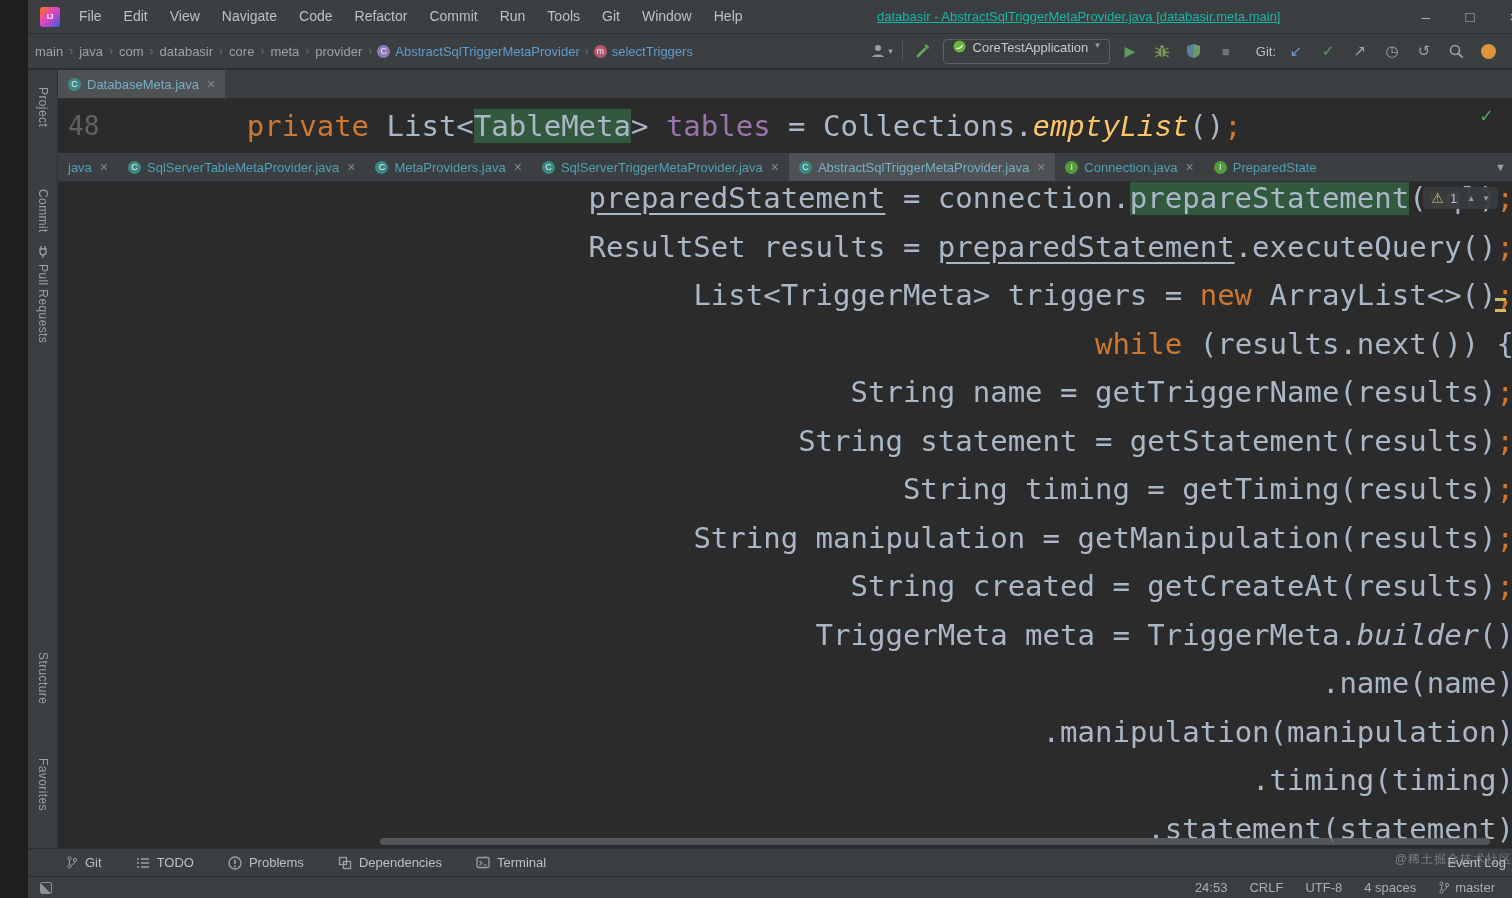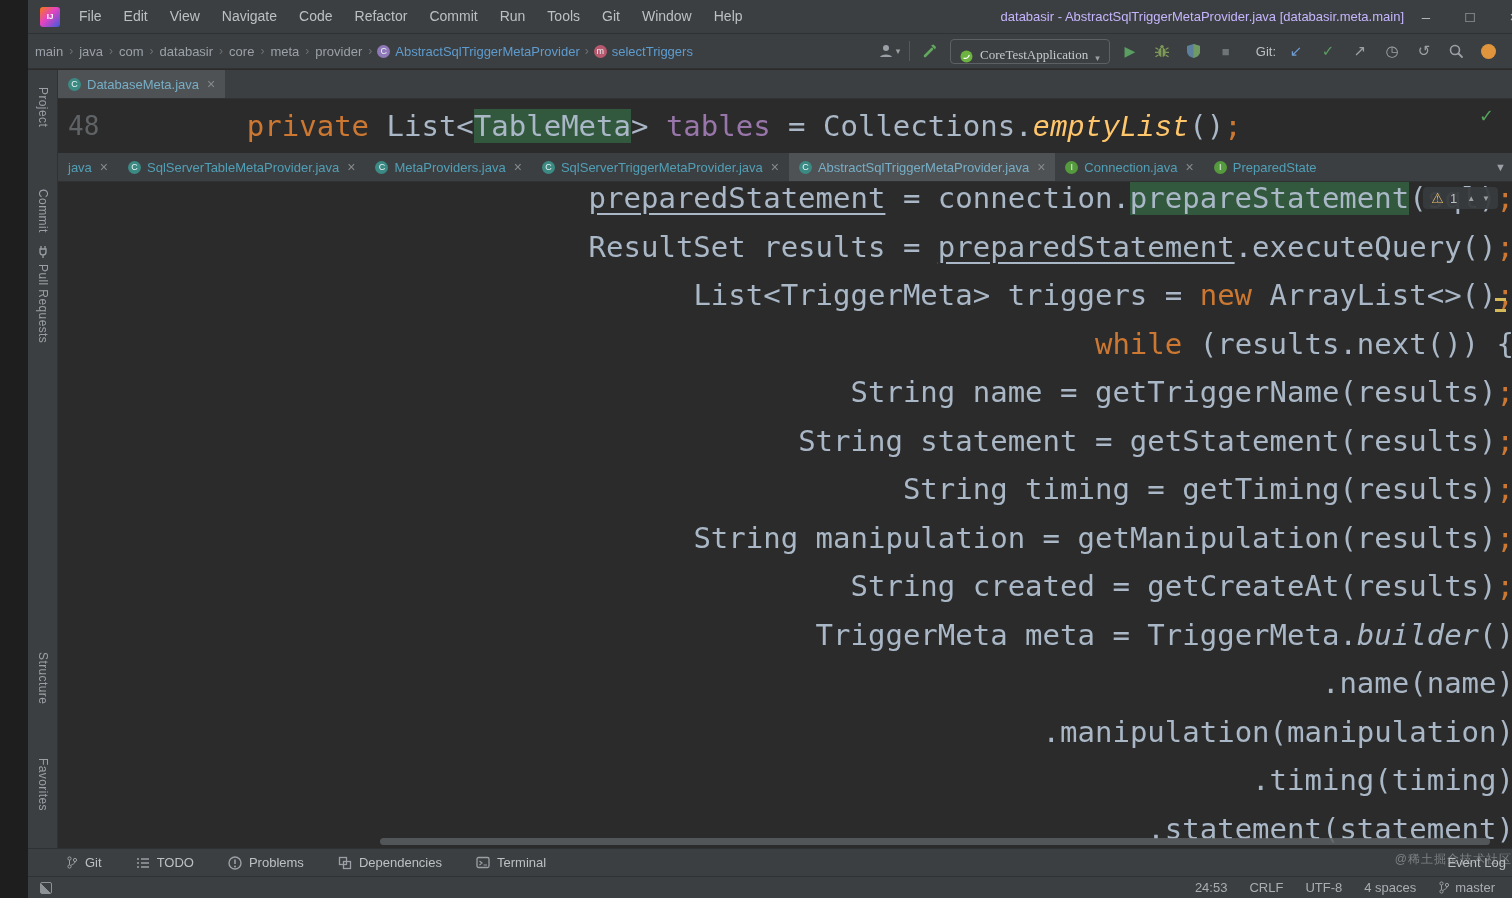--- a/index.html
+++ b/index.html
@@ -11,22 +11,22 @@
   }
   
   .titlebar { height:34px; background:#3c3f41; border-bottom:1px solid #2f3133;
     display:flex; align-items:center; padding:0 4px; }
   .logo { width:20px; height:20px; border-radius:3px; margin:0 8px;
     background:linear-gradient(135deg,#f97a12,#e343c3 45%,#3b5bdb);
     display:flex; align-items:center; justify-content:center;
     font-size:8px; font-weight:bold; color:#fff; }
   .menus { display:flex; }
   .menus span { padding:0 11px; font-size:14px; color:#bdc0c3; line-height:33px; cursor:default; }
-  .win-title { flex:1; text-align:right; font-size:13px; color:#c4b5fd;
-    white-space:nowrap; overflow:hidden; }
+  .win-title { flex:1; text-align:center; font-size:13px; color:#14b8a6;
+    white-space:nowrap; overflow:hidden;text-decoration:underline; }
   .win-controls { display:flex; }
   .win-controls span { width:44px; text-align:center; font-size:15px; color:#b0b4b8; line-height:33px; }
   
   .toolbar { height:35px; background:#3c3f41; border-bottom:1px solid #2f3133;
     display:flex; align-items:center; padding:0 6px; font-size:13px; }
   .crumbs { display:flex; align-items:center; white-space:nowrap; }
   .crumbs .c { color:#9aa1a8; padding:0 1px; }
   .crumbs .sep { color:#6b7176; padding:0 5px; font-size:12px; }
   .crumbs .link { color:var(--c-crumb_link,#5e9ccf); display:flex; align-items:center; gap:5px; }
   .ficon { display:inline-block; width:13px; height:13px; border-radius:50%;
@@ -38,21 +38,21 @@
   .tb-right { margin-left:auto; display:flex; align-items:center; gap:8px; padding-right:2px; }
   .tbi { min-width:24px; height:24px; display:flex; align-items:center; justify-content:center;
     color:#9aa0a5; font-size:15px; }
   .tbi.play { color:var(--c-run_green,#5a9e61); font-size:14px; }
   .tbi.green { color:var(--c-run_green,#5a9e61); }
   .tbi.blue { color:#6e9ed4; }
   .tbi.stop { color:#6f7577; font-size:13px; }
   .mini { font-size:9px; color:#9aa0a5; margin-left:2px; }
   .vsep { width:1px; height:20px; background:#55585a; }
   .runcombo { height:25px; border:1px solid #5e6163; border-radius:4px; display:flex;
-    align-items:flex-end; gap:7px; padding:0 9px; color:#c7cacd;font-family:Liberation Serif, serif; }
+    align-items:flex-start; gap:7px; padding:0 9px; color:#c7cacd; }
   .runcombo .chev { font-size:9px; color:#9aa0a5; }
   .gitlabel { color:#bdc0c3; margin-left:10px; }
   .orange-dot { width:15px; height:15px; min-width:15px; border-radius:50%; background:#e0953c; }
   
   .main { position:absolute; top:70px; bottom:50px; left:0; right:0; display:flex; }
   .stripe { background:#3c3f41; position:relative; }
   .stripe.left { width:30px; border-right:1px solid #2f3133; }
   .stripe.right { width:26px; border-left:1px solid #2f3133; }
   .stripe .sitem { position:absolute; left:8px; writing-mode:vertical-rl;
     font-size:12px; color:#9aa0a6; letter-spacing:.4px; }

